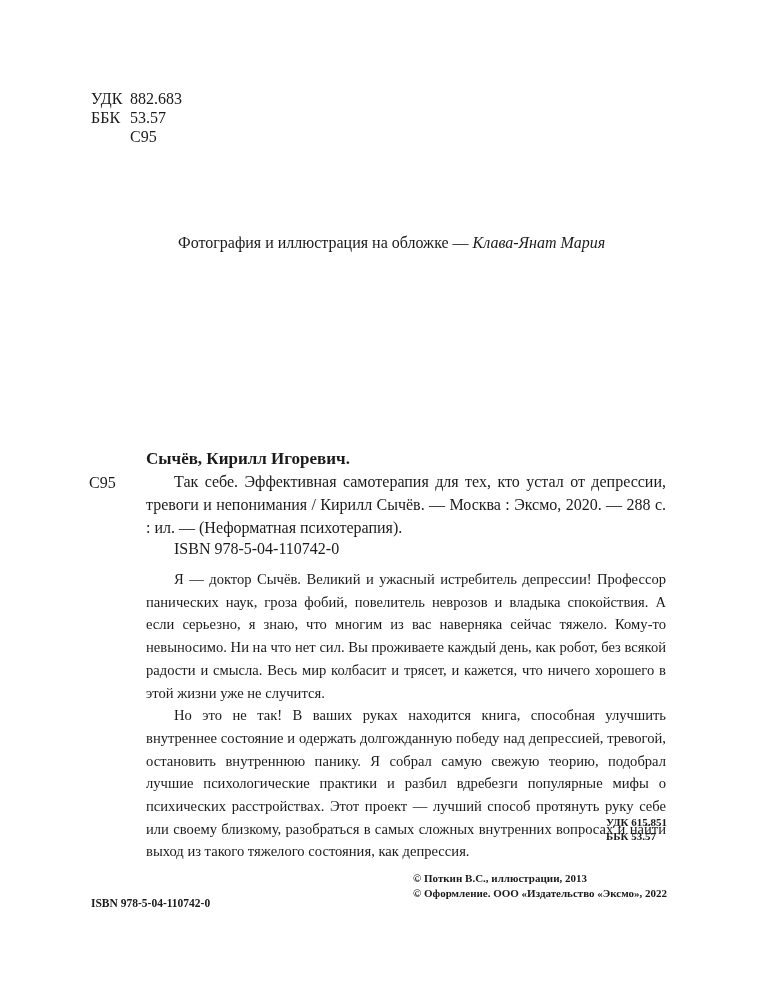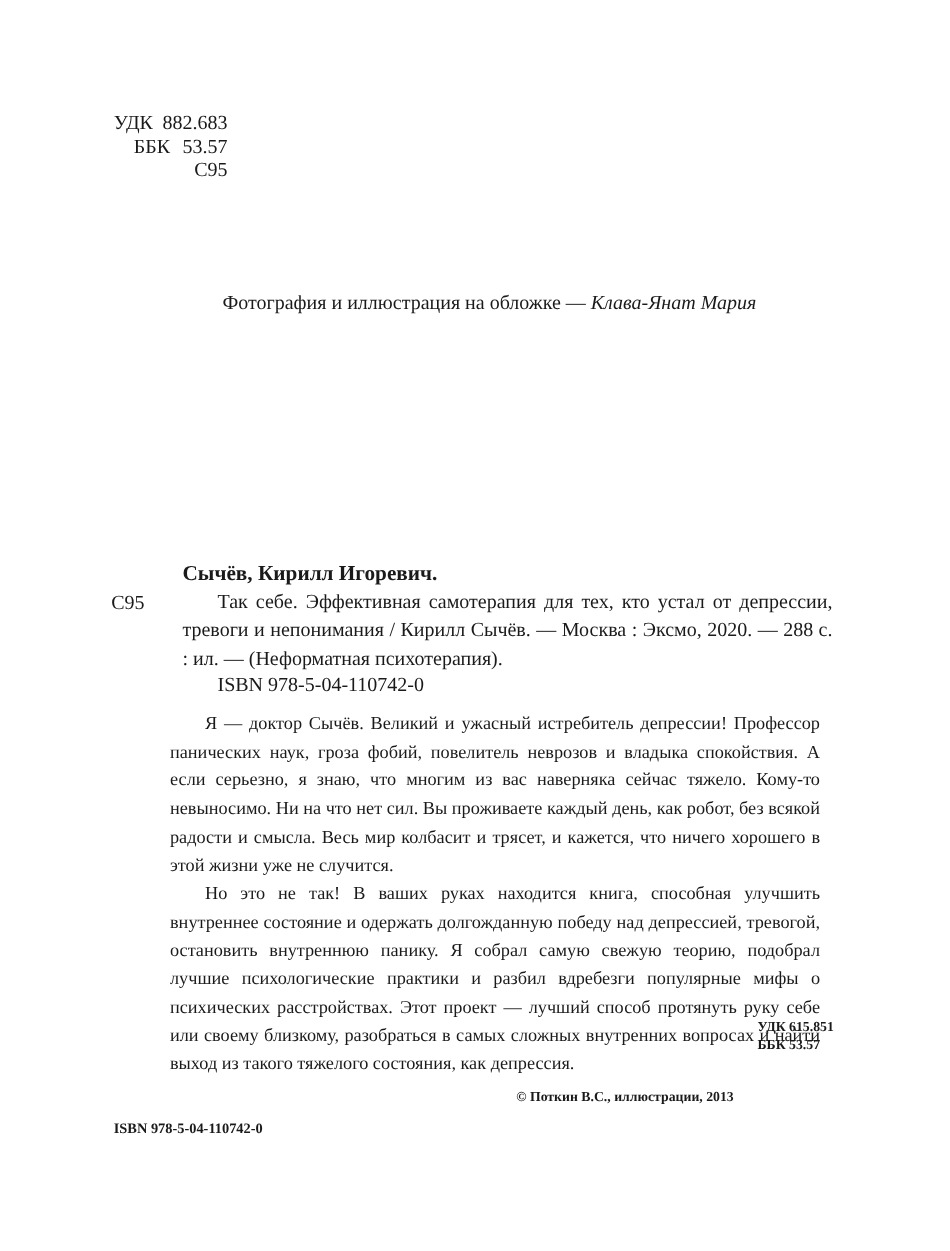--- a/index.html
+++ b/index.html
@@ -15,21 +15,21 @@
       color: #1a1a1a;
       font-family: "Liberation Serif", "DejaVu Serif", serif;
     }
     .abs { position: absolute; }
 
     
     .class-block {
       left: 91px; top: 89px;
       font-size: 16px; line-height: 19px;
     }
-    .class-row { display: flex; white-space: nowrap; justify-content: flex-end; }
+    .class-row { display: flex; white-space: nowrap; }
     .class-key { width: 39px; display: inline-block; }
     .class-indent { padding-left: 39px; }
 
     .cover-credit {
       left: 178px; top: 234px;
       font-size: 16px; white-space: nowrap;
     }
     .cover-credit .name { font-style: italic; }
 
     
@@ -47,21 +47,21 @@
       text-align: justify;
     }
     .card-desc .first { text-indent: 28px; }
     .isbn-main {
       left: 174px; top: 540px;
       font-size: 16px; white-space: nowrap;
     }
 
     
     .annotation {
-      left: 136px; top: 568px; width: 520px;
+      left: 146px; top: 568px; width: 520px;
       font-size: 14.6px; line-height: 22.7px;
       text-align: justify;
       font-family: Liberation Serif, serif;
     }
     .annotation p { margin: 0; text-indent: 28px; }
 
     
     .class-bottom {
       left: 606px; top: 815px;
       font-size: 11px; font-weight: bold; line-height: 14px;
@@ -110,15 +110,16 @@
   <p>Но это не так! В ваших руках находится книга, способная улучшить внутреннее состояние и одержать долгожданную победу над депрессией, тревогой, остановить внутреннюю панику. Я собрал самую свежую теорию, подобрал лучшие психологические практики и разбил вдребезги популярные мифы о психических расстройствах. Этот проект — лучший способ протянуть руку себе или своему близкому, разобраться в самых сложных внутренних вопросах и найти выход из такого тяжелого состояния, как депрессия.</p>
 </div>
 
 <div class="abs class-bottom">
   <div>УДК 615.851</div>
   <div>ББК 53.57</div>
 </div>
 
 <div class="abs copyrights">
   <div>© Поткин В.С., иллюстрации, 2013</div>
+  <div>© Оформление. ООО «Издательство «Эксмо», 2022</div>
 </div>
 
 <div class="abs isbn-bottom">ISBN 978-5-04-110742-0</div>
 
 </body></html>

